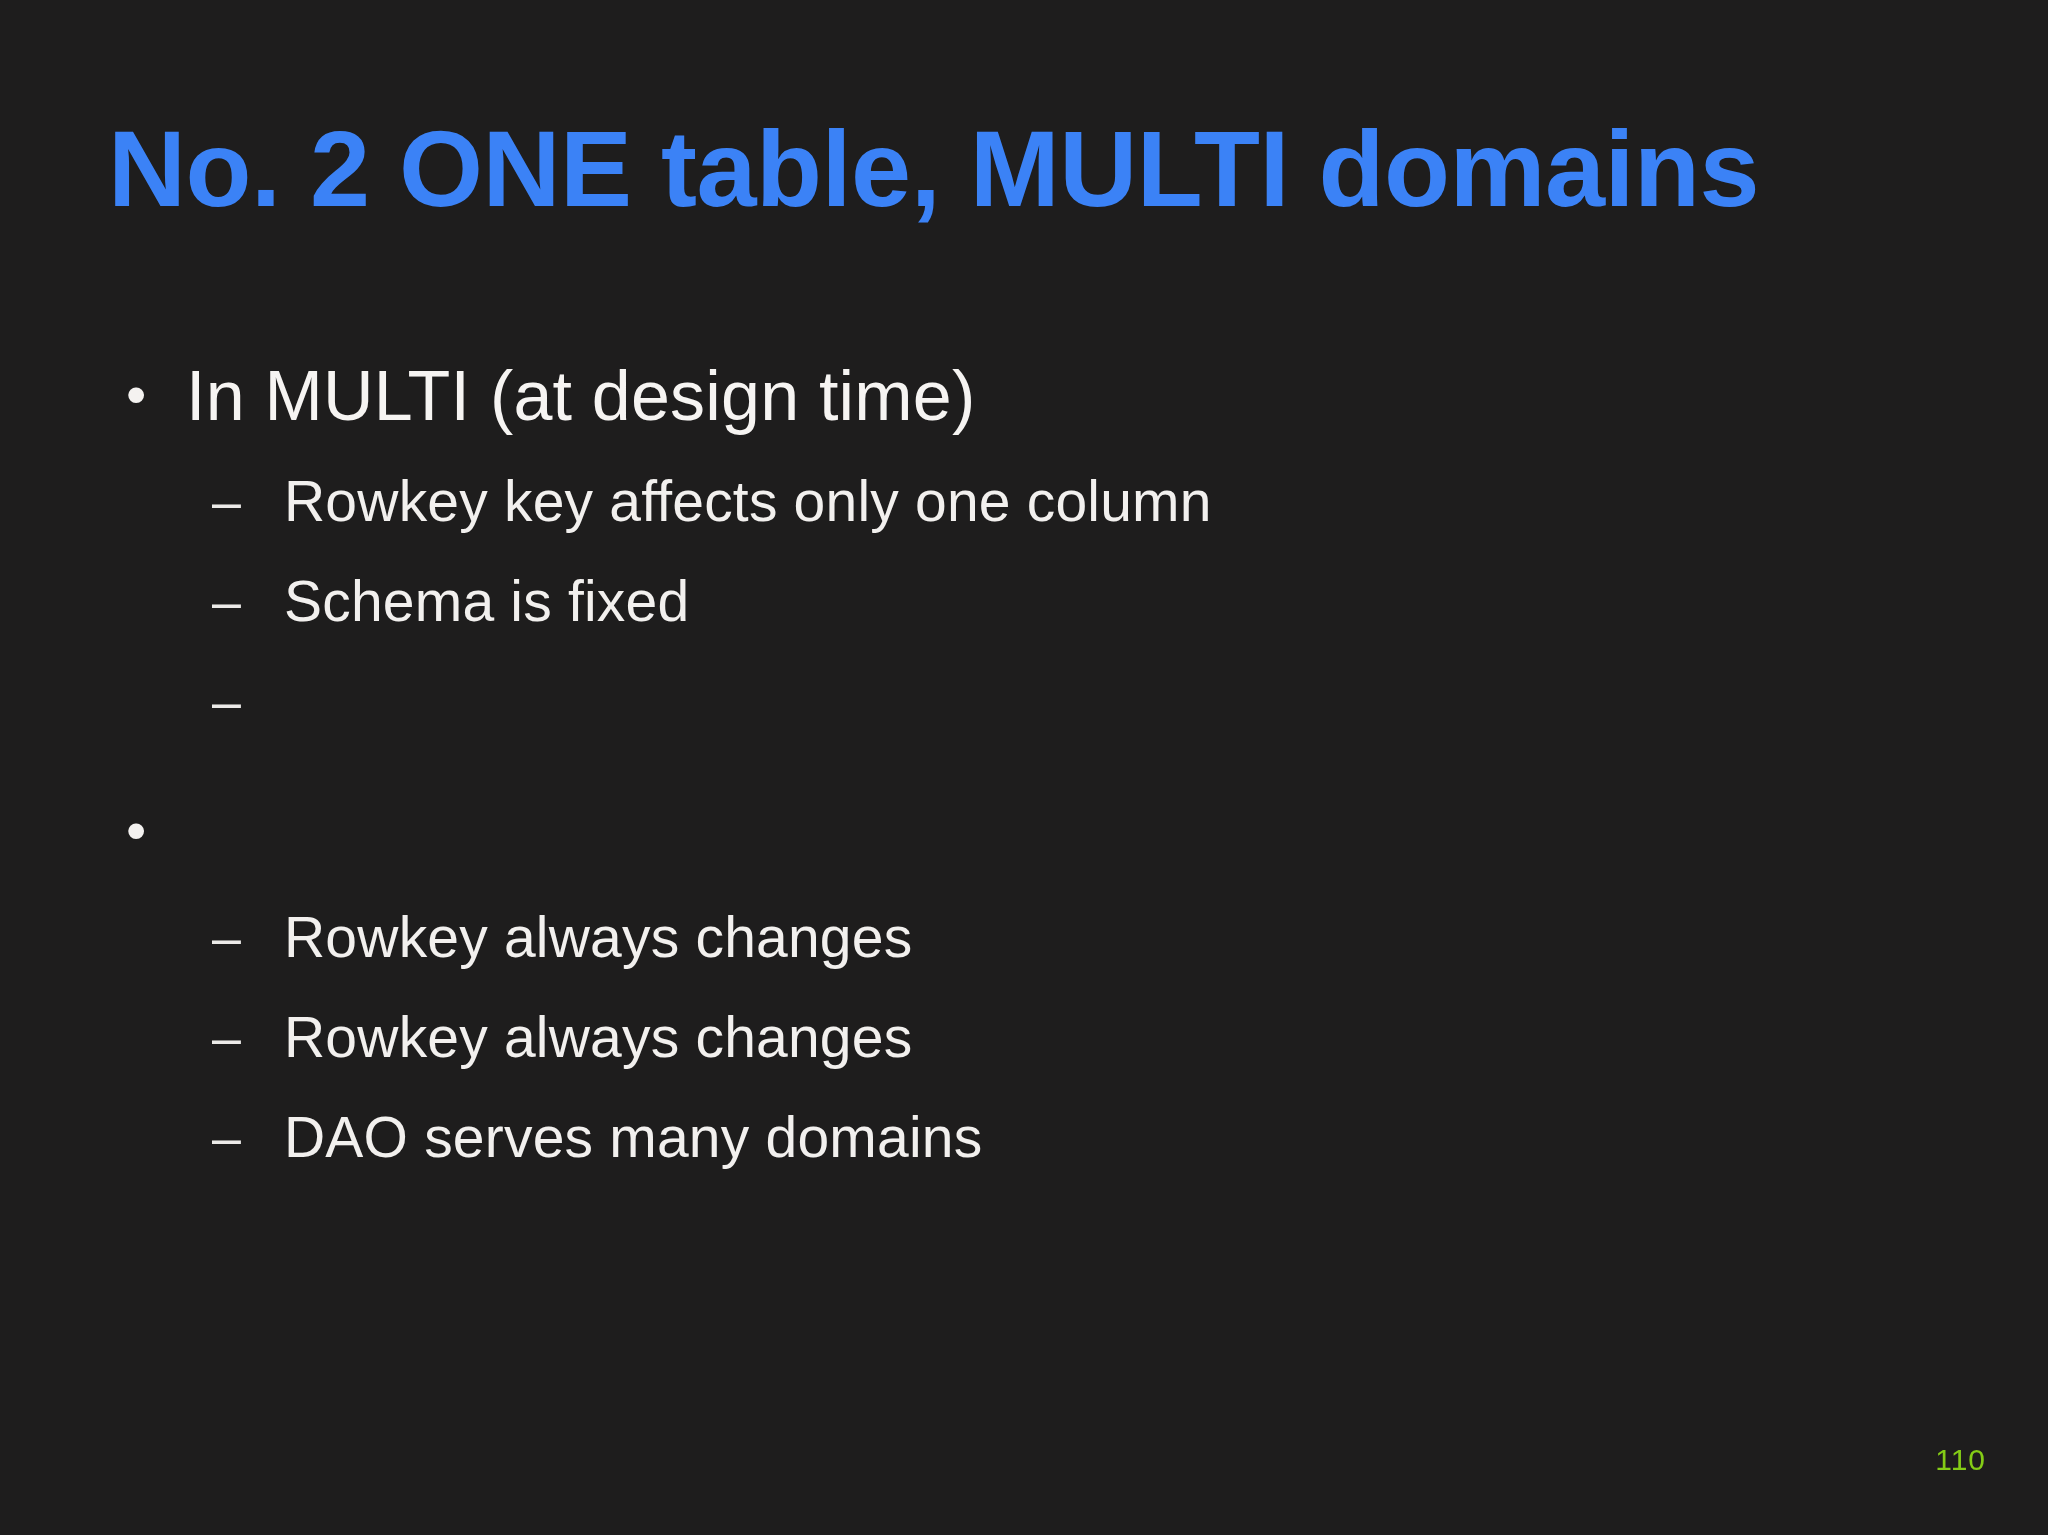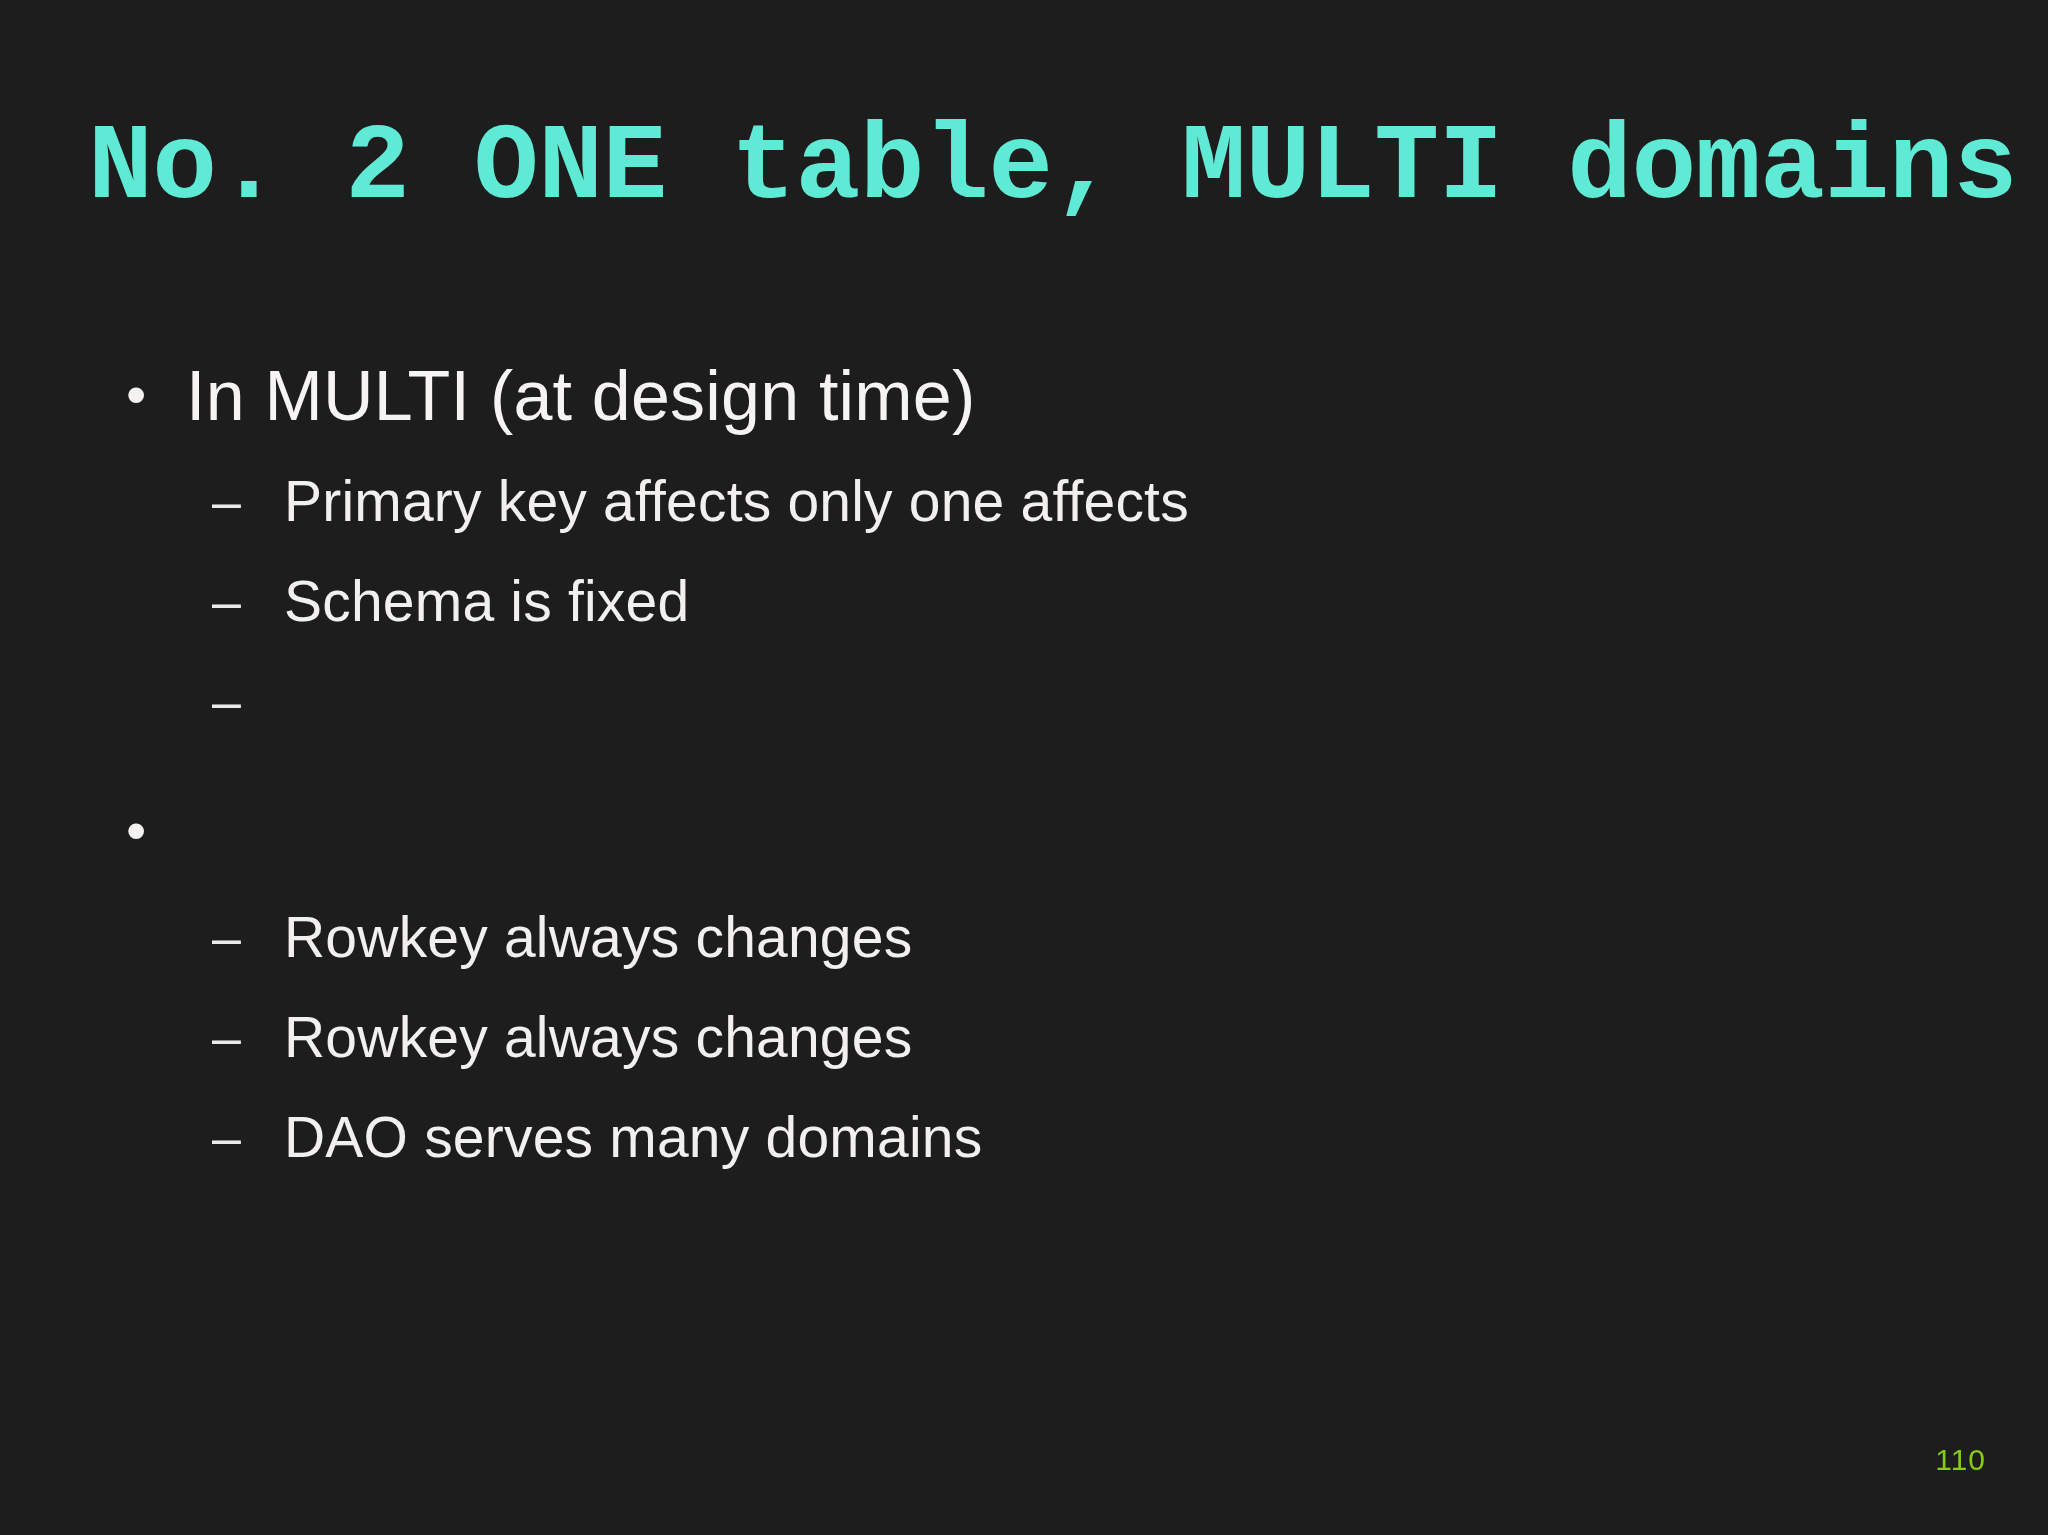--- a/index.html
+++ b/index.html
@@ -14,29 +14,29 @@
     position: relative;
     width: 2048px;
     height: 1535px;
     background: #1e1d1d;
     overflow: hidden;
   }
 
   
   .slide-title {
     position: absolute;
-    left: 88px;
+    left: 108px;
     top: 106px;
     width: 1860px;
-    font-family: Liberation Mono, monospace;
+    font-family: Liberation Sans, sans-serif;
     font-weight: 700;
     font-size: 108px;
     line-height: 1.16;
     letter-spacing: -0.5px;
-    color: #5eead4;
+    color: #3b82f6;
     white-space: nowrap;
   }
 
   
   .body-list {
     position: absolute;
     left: 0;
     top: 352px;
     width: 2048px;
   }
@@ -112,21 +112,21 @@
 
   <div class="body-list">
 
     <div class="bullet-row lvl1">
       <span class="marker">•</span>
       <span class="bullet-text">In MULTI (at design time)</span>
     </div>
 
     <div class="bullet-row lvl2">
       <span class="marker">–</span>
-      <span class="bullet-text">Primary key affects only one affects</span>
+      <span class="bullet-text">Rowkey key affects only one column</span>
     </div>
 
     <div class="bullet-row lvl2">
       <span class="marker">–</span>
       <span class="bullet-text">Schema is fixed</span>
     </div>
 
     <div class="bullet-row lvl2">
       <span class="marker">–</span>
     </div>

